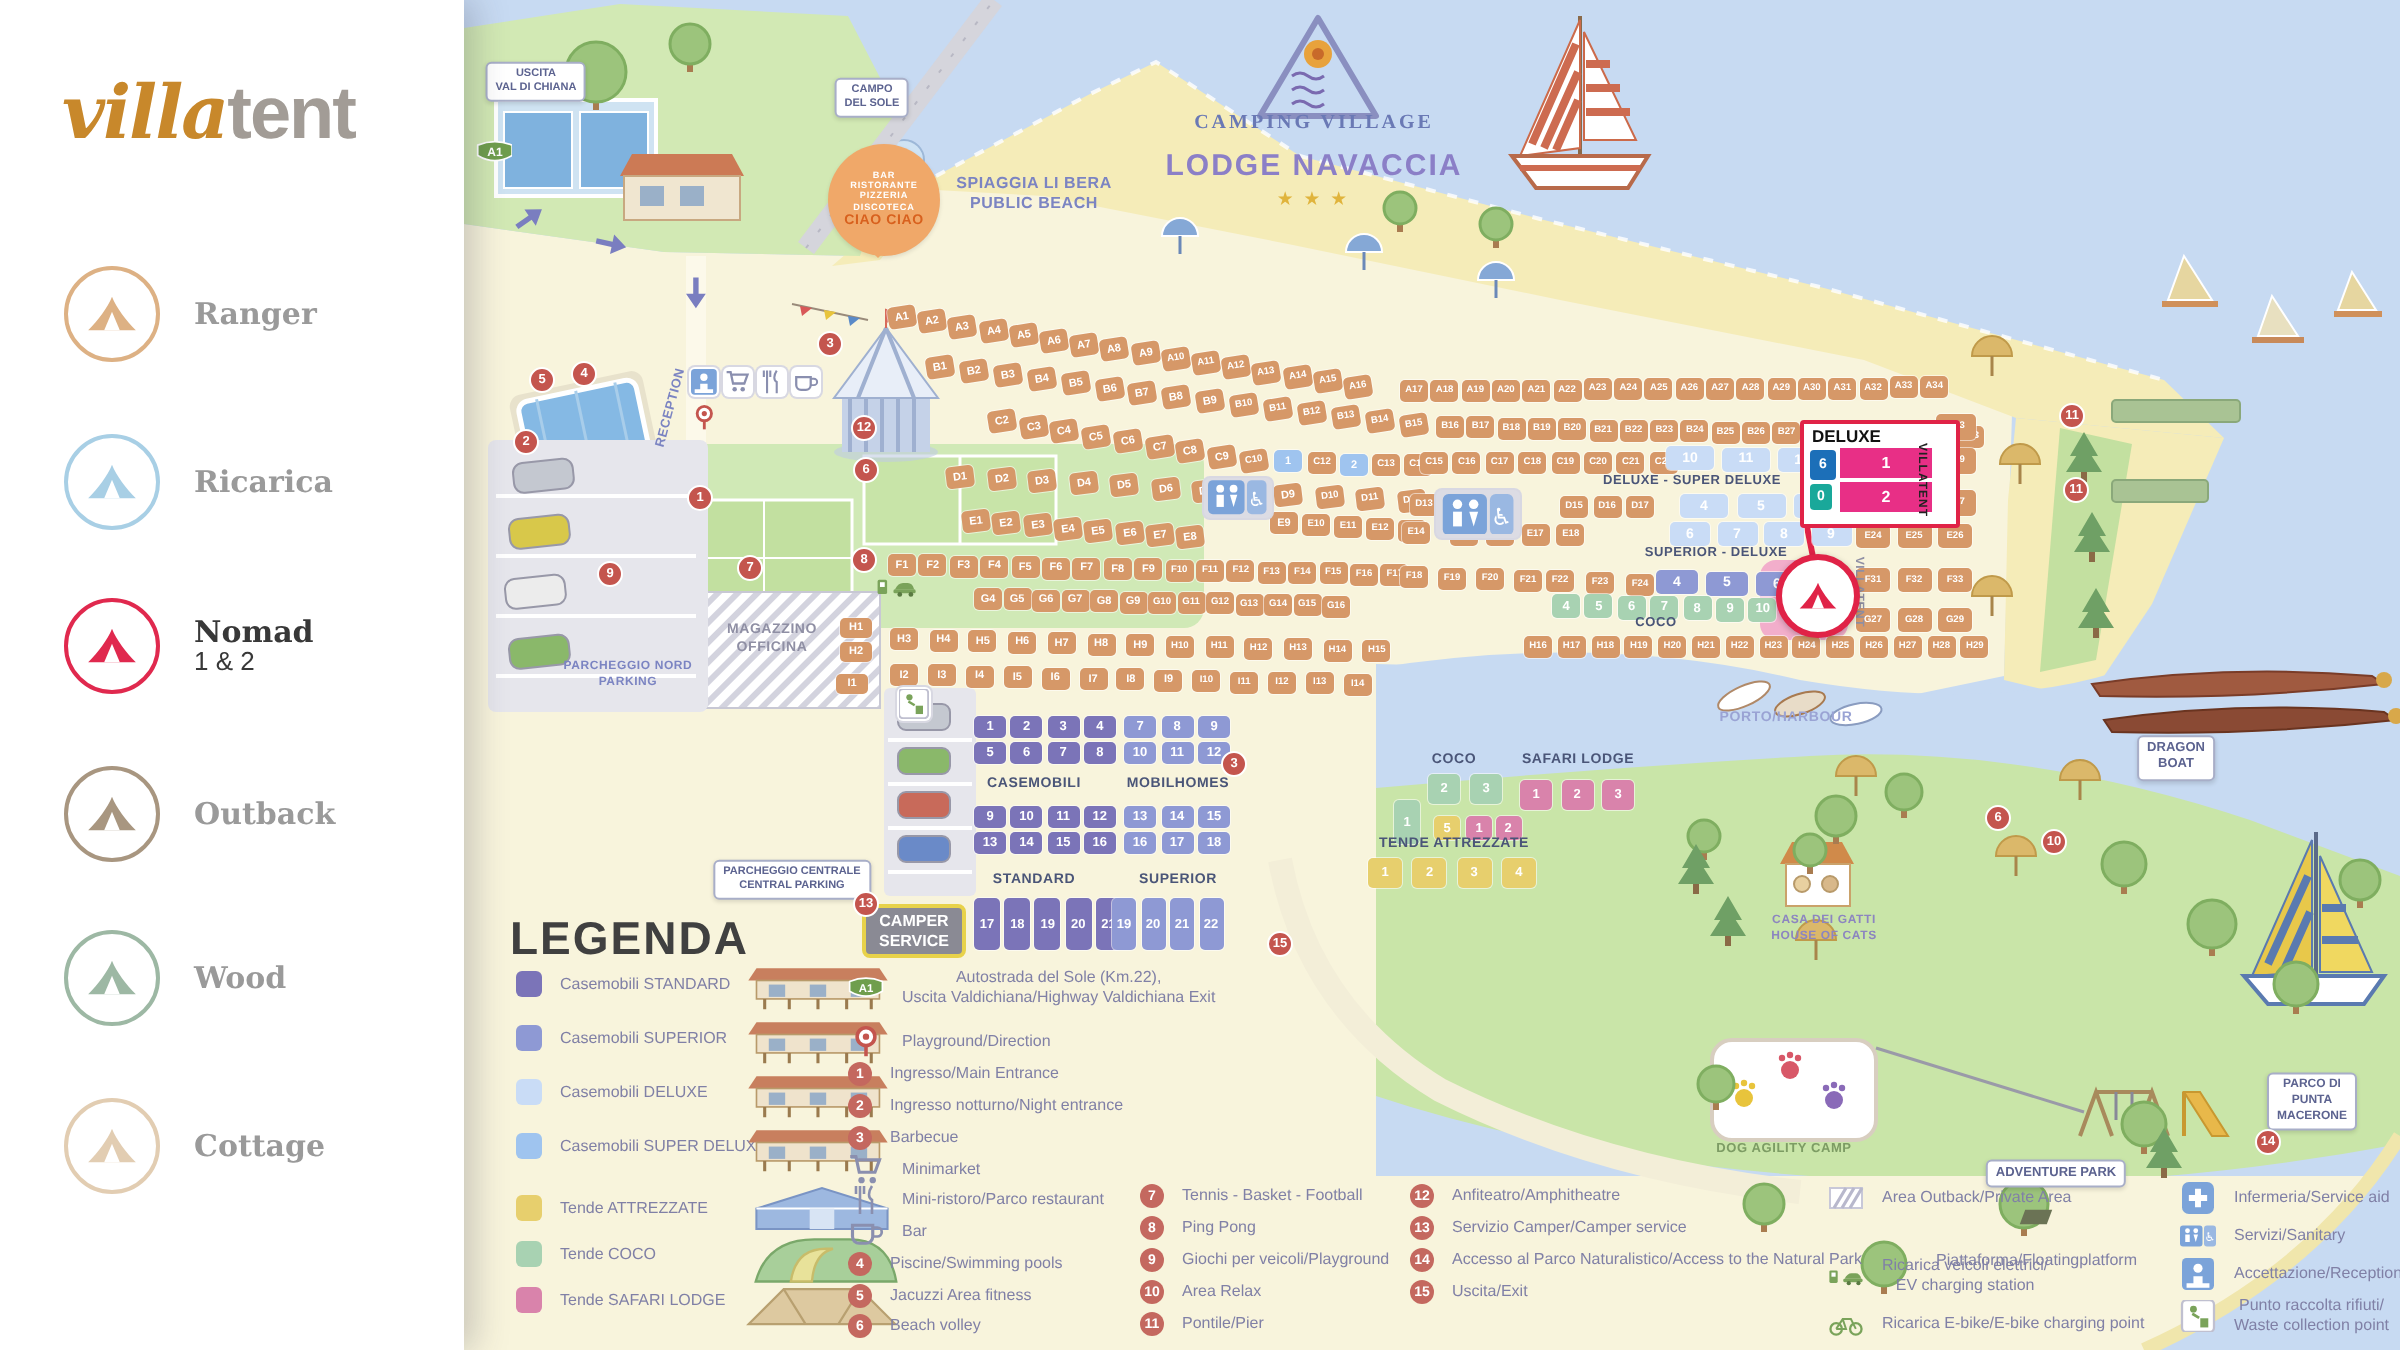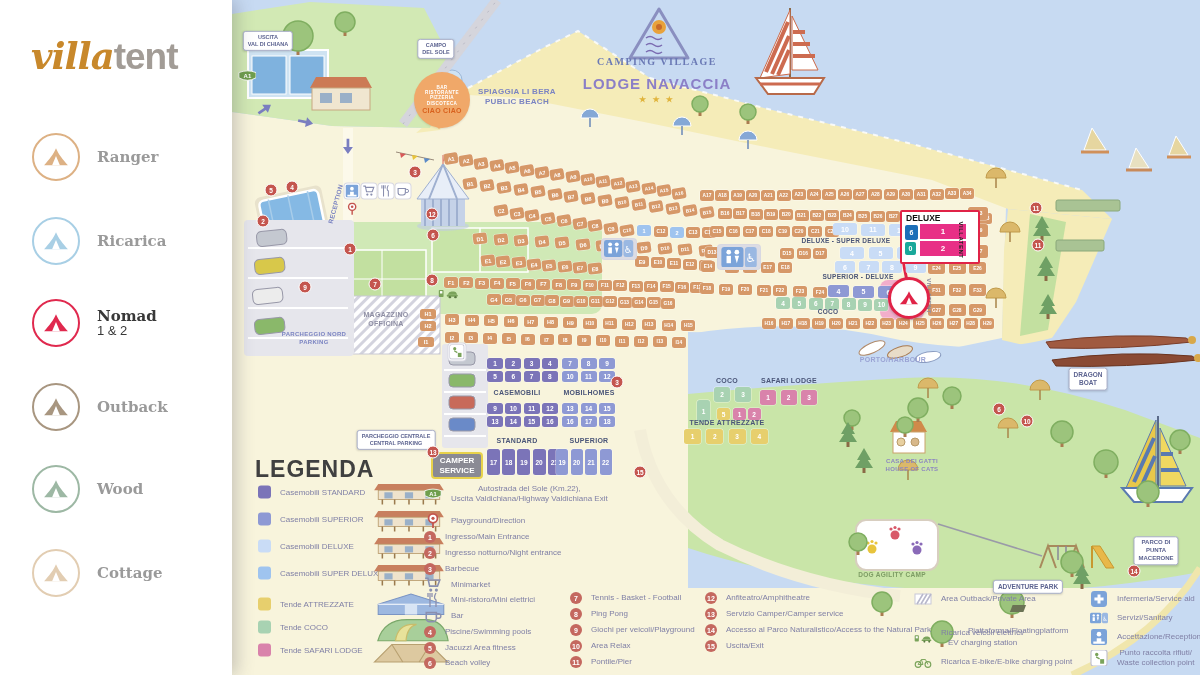--- a/index.html
+++ b/index.html
@@ -968,21 +968,21 @@
         </div>
         <div class="lg-txt">Minimarket</div>
       </div>
       <div class="lg-row" style="left: 424px; top: 600px; transform: translateY(-50%);">
         <div class="lg-ic">
           <svg viewBox="0 0 14 16">
             <path d="M4,1 v5 M2,1 v4 M6,1 v4 M4,6 v9" stroke="#8a8faf" stroke-width="1.3" fill="none"></path>
             <path d="M10,1 c-2,3 -2,6 0,7 v7" stroke="#8a8faf" stroke-width="1.3" fill="none"></path>
           </svg>
         </div>
-        <div class="lg-txt">Mini-ristoro/Mini elettrici</div>
+        <div class="lg-txt">Mini-ristoro/Parco restaurant</div>
       </div>
       <div class="lg-row" style="left: 424px; top: 616px; transform: translateY(-50%);">
         <div class="lg-ic">
           <svg viewBox="0 0 16 14">
             <path d="M2,4 h9 v5 a3,3 0 0 1 -3,3 h-3 a3,3 0 0 1 -3,-3 Z" fill="none" stroke="#8a8faf" stroke-width="1.4"></path>
             <path d="M11,5 h2 a2,2 0 0 1 0,4 h-2" fill="none" stroke="#8a8faf" stroke-width="1.2"></path>
           </svg>
         </div>
         <div class="lg-txt">Bar</div>
       </div>

